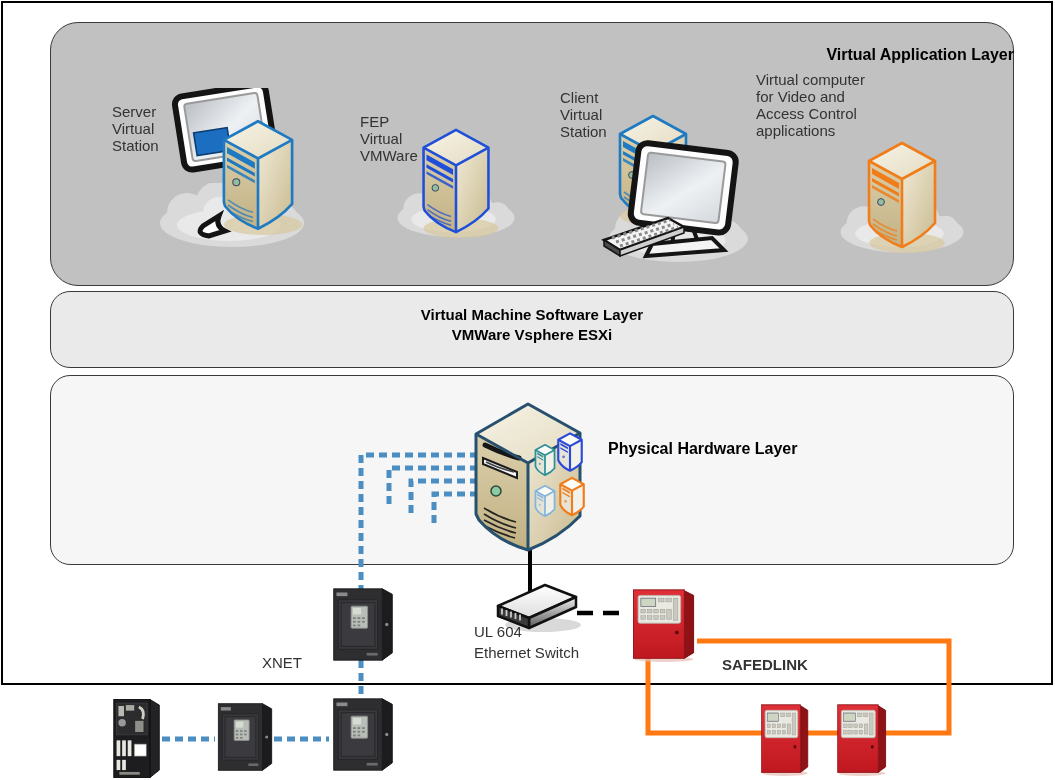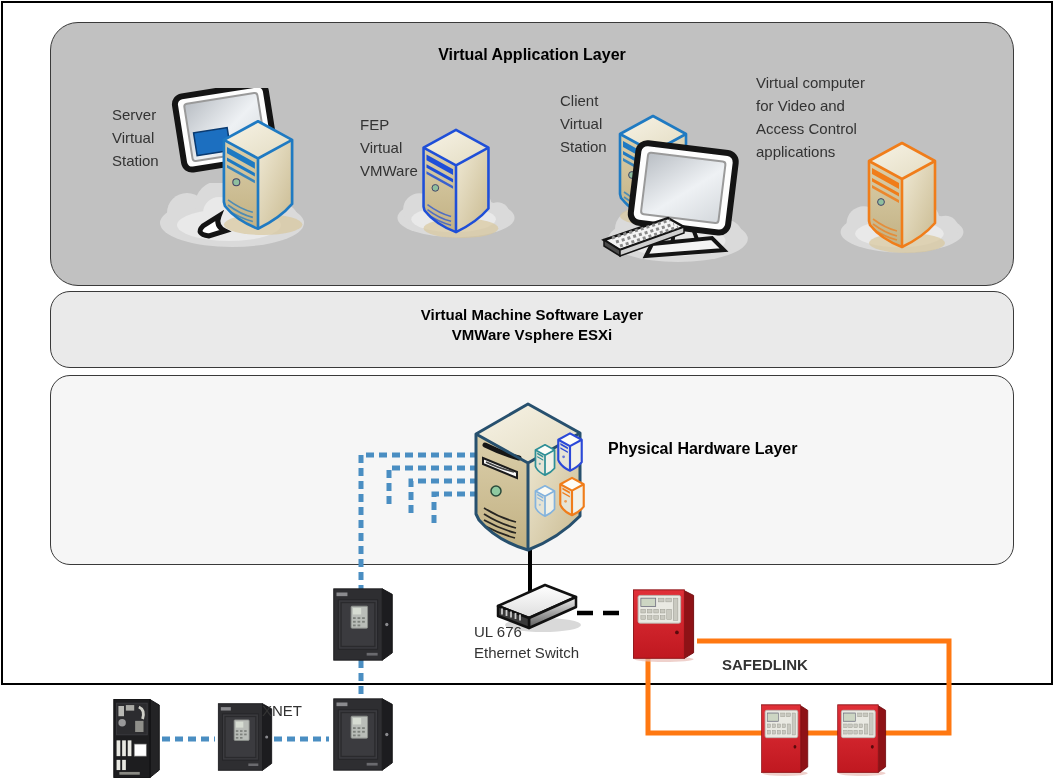--- a/index.html
+++ b/index.html
@@ -8,24 +8,24 @@
     font-family:"Liberation Sans","DejaVu Sans",sans-serif;color:#222;
     overflow:hidden;
   }
   .abs{position:absolute;}
   .outer-frame{left:1px;top:1px;width:1048px;height:680px;border:2px solid #000;background:transparent;}
   .layer{border:1.5px solid #3a3a3a;box-sizing:border-box;}
   .layer-app{left:50px;top:22px;width:964px;height:264px;background:#c1c1c1;border-radius:28px;}
   .layer-vm{left:50px;top:291px;width:964px;height:77px;background:#eaeaea;border-radius:20px;}
   .layer-hw{left:50px;top:375px;width:964px;height:190px;background:#f6f6f6;border-radius:20px;}
   .layer-title{font-weight:bold;font-size:16px;color:#000;}
-  .title-app{left:50px;top:46px;width:964px;text-align:center;}
+  .title-app{left:50px;top:46px;width:964px;text-align:right;}
   .title-vm{left:50px;top:305px;width:964px;text-align:center;font-size:15px;line-height:20px;}
   .title-hw{left:608px;top:440px;}
-  .node-label{font-size:15px;line-height:23px;color:#333;white-space:pre-line;}
+  .node-label{font-size:15px;line-height:17px;color:#333;white-space:pre-line;}
   .net-label{font-size:15px;color:#333;white-space:pre-line;line-height:21px;}
   svg{display:block;}
   .overlay{left:0;top:0;pointer-events:none;}
 </style>
 </head>
 <body>
 
 <div id="canvas">
 
   <svg width="0" height="0" style="position:absolute" aria-hidden="true">
@@ -327,18 +327,18 @@
   <svg class="abs" style="left:329px;top:697px;" width="68" height="75" viewBox="0 0 72 82">
       <use href="#sym-blackpanel" width="72" height="82"></use>
     </svg>
   <svg class="abs" style="left:215px;top:702px;" width="60" height="70" viewBox="0 0 72 82" preserveAspectRatio="none">
       <use href="#sym-blackpanel" width="72" height="82"></use>
     </svg>
   <svg class="abs" style="left:111px;top:697px;" width="52" height="83" viewBox="0 0 56 88">
       <use href="#sym-cabinet" width="56" height="88"></use>
     </svg>
 
-  <div class="abs net-label" style="left:262px;top:652px;margin-top:48px;">XNET</div>
+  <div class="abs net-label" style="left:262px;top:652px;">XNET</div>
   <div class="abs net-label" style="left:722px;top:654px;font-weight:bold;">SAFEDLINK</div>
-  <div class="abs net-label" style="left:474px;top:621px;">UL 676
+  <div class="abs net-label" style="left:474px;top:621px;">UL 604
 Ethernet Switch</div>
 
 </div>
 
 </body></html>

